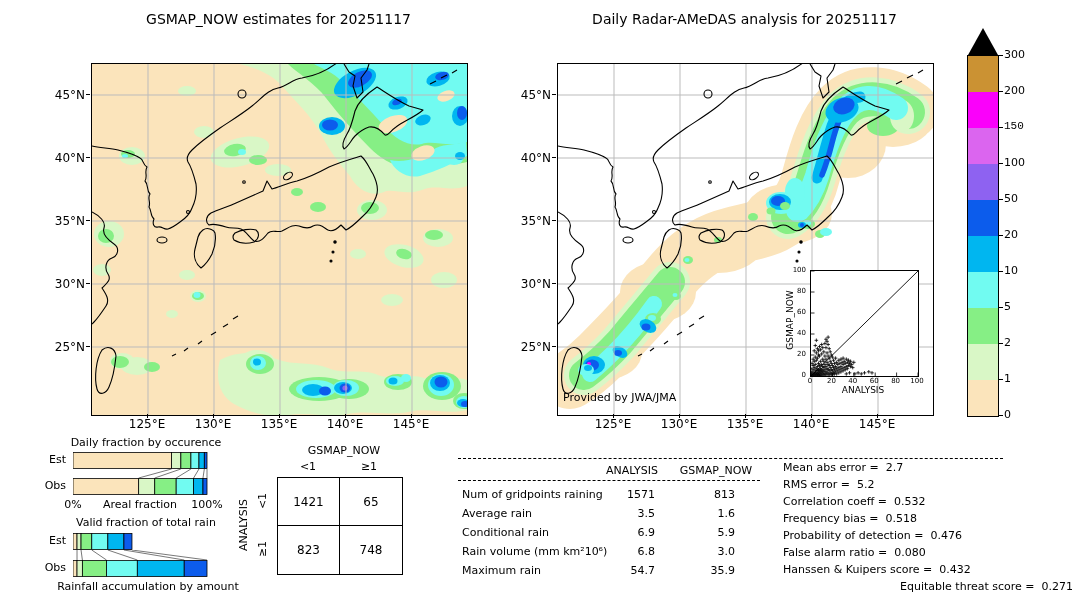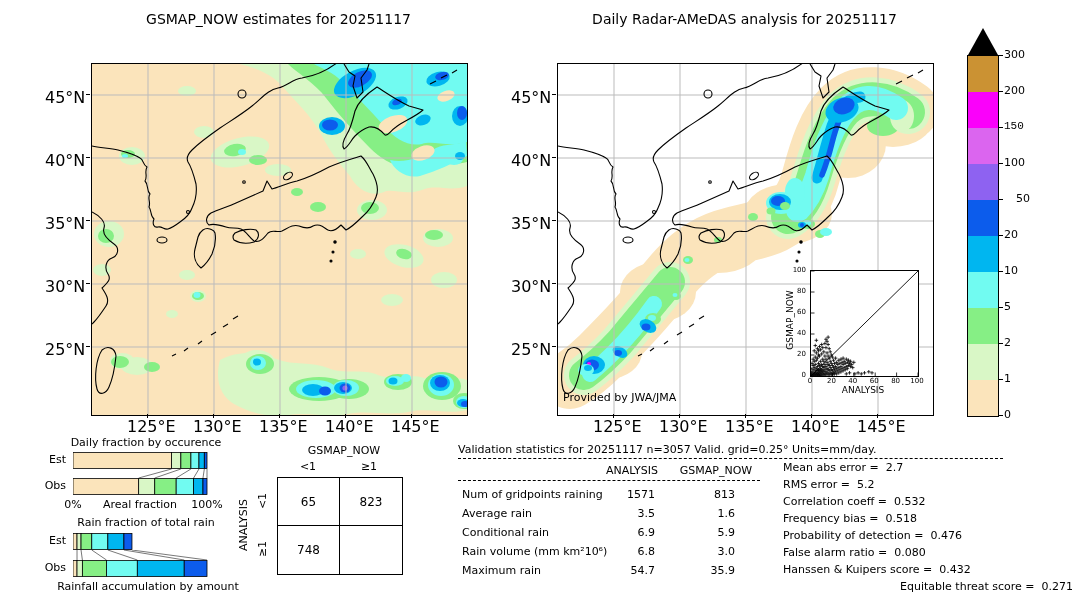--- a/index.html
+++ b/index.html
@@ -1,20 +1,20 @@
 <!DOCTYPE html>
 <html><head>
 <meta charset="utf-8">
 <style>
   html,body{margin:0;padding:0;background:#fff;}
   #fig{position:relative;width:1080px;height:612px;background:#fff;
        font-family:"DejaVu Sans","Liberation Sans",sans-serif;color:#000;overflow:hidden;}
   .abs{position:absolute;}
   .title{font-size:14px;text-align:center;}
-  .tick{font-size:16px;}
+  .tick{font-size:12px;}
   .t-r{text-align:right;}
   .t-c{text-align:center;}
   .mapbox{border:1px solid #000;background:#fff;}
   .credit{font-size:11px;}
   .small7{font-size:7px;}
   .lab9{font-size:9px;}
   .lab11{font-size:11px;}
   .rot{transform:rotate(-90deg);}
   .dashline{border-top:1px dashed #000;height:0;}
   .pre{white-space:pre;}
@@ -452,21 +452,21 @@
       <rect x="65.66000000000001" y="0.5" width="16.080000000000002" height="16" fill="#d9f7c6" stroke="#000" stroke-width="0.8"></rect>
       <rect x="81.74000000000001" y="0.5" width="21.44" height="16" fill="#86ef85" stroke="#000" stroke-width="0.8"></rect>
       <rect x="103.18" y="0.5" width="17.42" height="16" fill="#71fbf1" stroke="#000" stroke-width="0.8"></rect>
       <rect x="120.60000000000001" y="0.5" width="9.38" height="16" fill="#00b6f0" stroke="#000" stroke-width="0.8"></rect>
       <rect x="129.98000000000002" y="0.5" width="4.0200000000000005" height="16" fill="#0c5cec" stroke="#000" stroke-width="0.8"></rect>
     </svg>
   <div class="abs lab11 t-c" style="left:53px;top:498px;width:40px;">0%</div>
   <div class="abs lab11 t-c" style="left:73px;top:498px;width:134px;">Areal fraction</div>
   <div class="abs lab11 t-c" style="left:187px;top:498px;width:40px;">100%</div>
 
-  <div class="abs lab11 t-c" style="left:40px;top:516px;width:212px;">Rain fraction of total rain</div>
+  <div class="abs lab11 t-c" style="left:40px;top:516px;width:212px;">Valid fraction of total rain</div>
   <div class="abs lab11 t-r" style="left:26px;top:534px;width:40px;">Est</div>
   <div class="abs lab11 t-r" style="left:26px;top:561px;width:40px;">Obs</div>
   <svg id="tot-est" class="abs" style="left:73px;top:533px;" width="135" height="17">
       <rect x="0" y="0.5" width="4.0200000000000005" height="16" fill="#fbe4bb" stroke="#000" stroke-width="0.8"></rect>
       <rect x="4.0200000000000005" y="0.5" width="4.0200000000000005" height="16" fill="#d9f7c6" stroke="#000" stroke-width="0.8"></rect>
       <rect x="8.040000000000001" y="0.5" width="10.72" height="16" fill="#86ef85" stroke="#000" stroke-width="0.8"></rect>
       <rect x="18.76" y="0.5" width="16.080000000000002" height="16" fill="#71fbf1" stroke="#000" stroke-width="0.8"></rect>
       <rect x="34.84" y="0.5" width="16.080000000000002" height="16" fill="#00b6f0" stroke="#000" stroke-width="0.8"></rect>
       <rect x="50.92" y="0.5" width="8.040000000000001" height="16" fill="#0c5cec" stroke="#000" stroke-width="0.8"></rect>
     </svg>
@@ -488,26 +488,26 @@
     </svg>
   <div class="abs lab11 t-c" style="left:28px;top:580px;width:240px;">Rainfall accumulation by amount</div>
 
   <div class="abs lab11 t-c" style="left:294px;top:444px;width:100px;">GSMAP_NOW</div>
   <div class="abs lab11 t-c" style="left:293px;top:460px;width:30px;">&lt;1</div>
   <div class="abs lab11 t-c" style="left:354px;top:460px;width:30px;">≥1</div>
   <div class="abs lab11 t-c rot" style="left:208px;top:519px;width:70px;height:12px;">ANALYSIS</div>
   <div class="abs lab11 t-c rot" style="left:250px;top:495px;width:24px;height:12px;">&lt;1</div>
   <div class="abs lab11 t-c rot" style="left:250px;top:543px;width:24px;height:12px;">≥1</div>
   <div class="abs cgrid" style="left:277px;top:477px;width:124px;height:96px;">
+    <div>1421</div>
     <div>65</div>
     <div>823</div>
     <div>748</div>
   </div>
 
-  <div class="abs lab11" style="left:458px;top:443px;width:600px;">Validation statistics for 20251117  n=3057 Valid. grid=0.25° Units=mm/day.</div>
   <div class="abs dashline" style="left:458px;top:458px;width:545px;"></div>
   <div class="abs lab11 t-c" style="left:592px;top:464px;width:80px;">ANALYSIS</div>
   <div class="abs lab11 t-c" style="left:666px;top:464px;width:100px;">GSMAP_NOW</div>
   <div class="abs dashline" style="left:458px;top:480px;width:302px;"></div>
   <div id="valrows"></div>
 
   <div id="scores"></div>
 
 <div class="abs tick t-c" style="left:127px;top:417px;width:40px;">125°E</div>
     <div class="abs" style="left:147px;top:414px;width:1px;height:4px;background:#000;"></div>
@@ -550,21 +550,21 @@
     <div class="abs tick t-r" style="left:511px;top:340px;width:40px;">25°N</div>
     <div class="abs" style="left:552px;top:346px;width:4px;height:1px;background:#000;"></div>
     <div class="abs lab11" style="left:1004px;top:48px;width:34px;">300</div>
     <div class="abs" style="left:999px;top:55px;width:4px;height:1px;background:#000;"></div>
     <div class="abs lab11" style="left:1004px;top:84px;width:34px;">200</div>
     <div class="abs" style="left:999px;top:91px;width:4px;height:1px;background:#000;"></div>
     <div class="abs lab11" style="left:1004px;top:120px;width:34px;font-family:Liberation Mono, monospace;">150</div>
     <div class="abs" style="left:999px;top:127px;width:4px;height:1px;background:#000;"></div>
     <div class="abs lab11" style="left:1004px;top:156px;width:34px;">100</div>
     <div class="abs" style="left:999px;top:163px;width:4px;height:1px;background:#000;"></div>
-    <div class="abs lab11" style="left:1004px;top:192px;width:34px;margin-left:12px;">50</div>
+    <div class="abs lab11" style="left:1004px;top:192px;width:34px;">50</div>
     <div class="abs" style="left:999px;top:199px;width:4px;height:1px;background:#000;"></div>
     <div class="abs lab11" style="left:1004px;top:228px;width:34px;">20</div>
     <div class="abs" style="left:999px;top:235px;width:4px;height:1px;background:#000;"></div>
     <div class="abs lab11" style="left:1004px;top:264px;width:34px;">10</div>
     <div class="abs" style="left:999px;top:271px;width:4px;height:1px;background:#000;"></div>
     <div class="abs lab11" style="left:1004px;top:300px;width:34px;">5</div>
     <div class="abs" style="left:999px;top:307px;width:4px;height:1px;background:#000;"></div>
     <div class="abs lab11" style="left:1004px;top:336px;width:34px;">2</div>
     <div class="abs" style="left:999px;top:343px;width:4px;height:1px;background:#000;"></div>
     <div class="abs lab11" style="left:1004px;top:372px;width:34px;">1</div>

